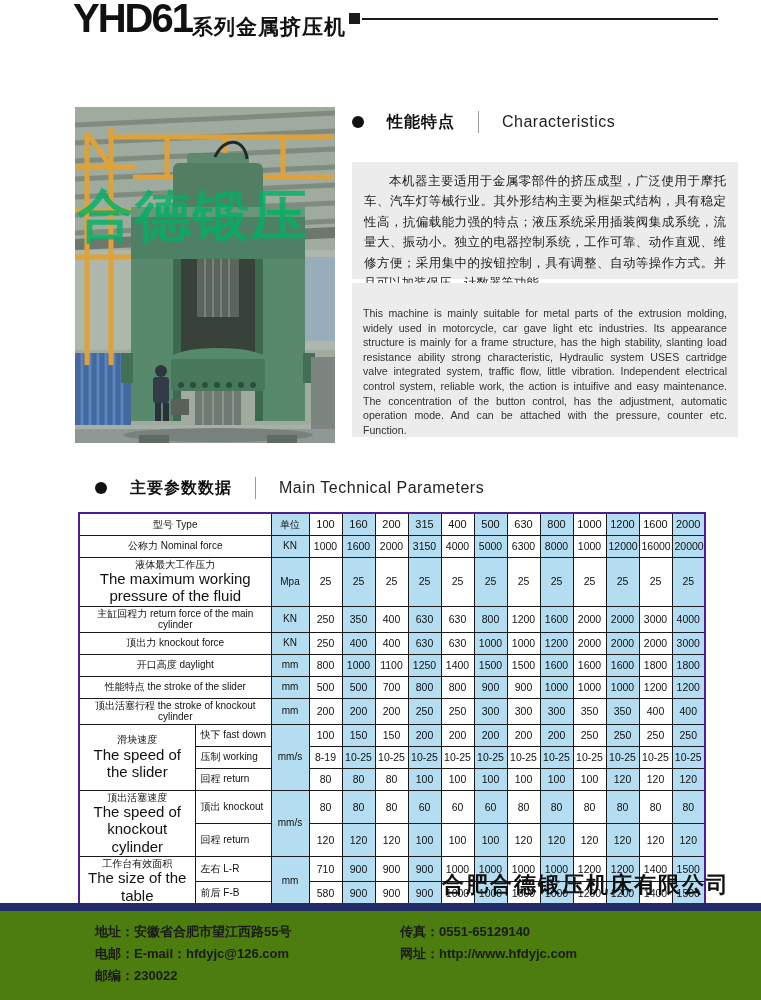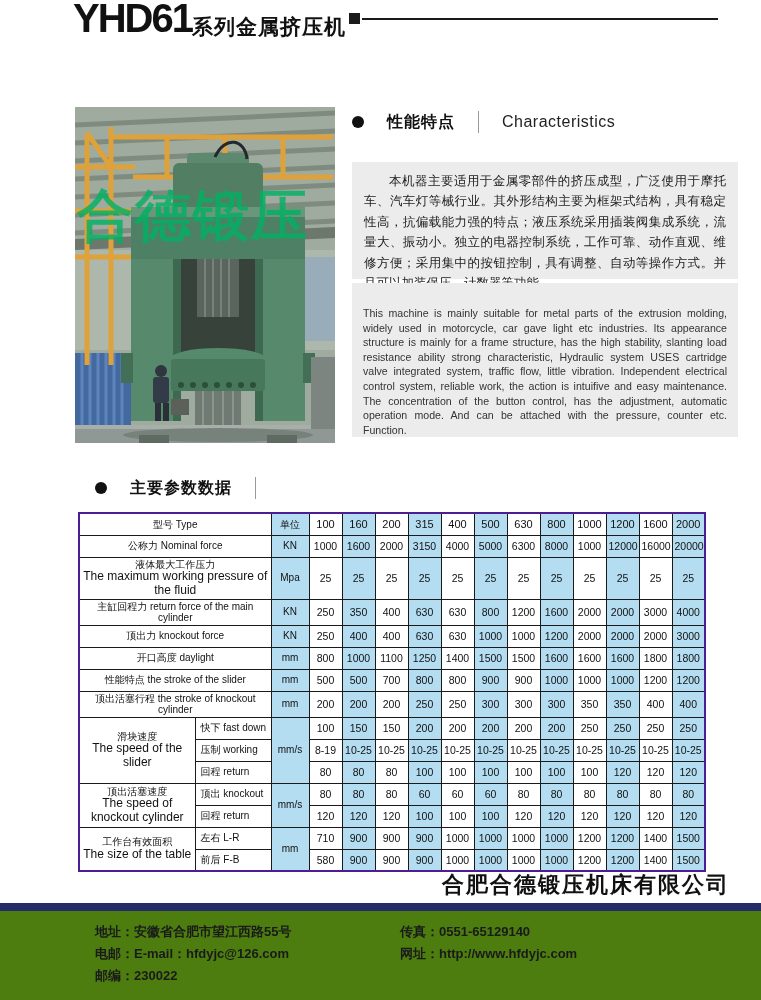--- a/index.html
+++ b/index.html
@@ -35,21 +35,21 @@
   
   .tbl-wrap{position:absolute;left:78px;top:512px;}
   table{border-collapse:collapse;table-layout:fixed;width:626px;border:2px solid #4c1d95;}
   td{border:1px solid #1a1a1a;text-align:center;padding:1px 2px;font-size:10.5px;
      line-height:1.15;box-sizing:border-box;color:#111;}
   tr{height:22px;}
   tr.tall{height:31px;}
   td.blue{background:#b4ddf1;}
   td.hdr{font-size:11px;}
   td.lbl{font-size:10px;}
-  td.lbl .sm{font-size:12px;}
+  td.lbl .sm{font-size:15px;}
   td.sub{text-align:left;padding-left:5px;font-size:10px;margin-top:11px;}
   td.unit{font-size:10px;}
 
   
   .company{position:absolute;right:31px;top:870px;font-size:22px;font-weight:bold;letter-spacing:2px;}
   .navy-bar{position:absolute;left:0;top:903px;width:761px;height:8px;background:#222c68;}
   .footer{position:absolute;left:0;top:911px;width:761px;height:89px;background:#4d7c0f;}
   .f-col{position:absolute;top:10px;font-size:13px;font-weight:bold;line-height:22px;color:#1a1a1a;}
   .f-col.left{left:95px;}
   .f-col.right{left:400px;}
@@ -147,20 +147,21 @@
     <span class="sect-div"></span>
     <span class="sect-en">Characteristics</span>
   </div>
   <div class="para-zh">本机器主要适用于金属零部件的挤压成型，广泛使用于摩托车、汽车灯等械行业。其外形结构主要为框架式结构，具有稳定性高，抗偏载能力强的特点；液压系统采用插装阀集成系统，流量大、振动小。独立的电器控制系统，工作可靠、动作直观、维修方便；采用集中的按钮控制，具有调整、自动等操作方式。并且可以加装保压、计数器等功能。</div>
   <div class="para-en">This machine is mainly suitable for metal parts of the extrusion molding, widely used in motorcycle, car gave light etc industries. Its appearance structure is mainly for a frame structure, has the high stability, slanting load resistance ability strong characteristic, Hydraulic system USES cartridge valve integrated system, traffic flow, little vibration. Independent electrical control system, reliable work, the action is intuifive and easy maintenance. The concentration of the button control, has the adjustment, automatic operation mode. And can be attached with the pressure, counter etc. Function.</div>
 
   <div class="sect" style="left:95px;top:477px;">
     <span class="bullet"></span>
     <span class="sect-zh">主要参数数据</span>
     <span class="sect-div"></span>
+    <span class="sect-en">Main Technical Parameters</span>
   </div>
 
   <div class="tbl-wrap">
     <table>
       <colgroup>
         <col style="width:116px">
           <col style="width:76px">
           <col style="width:38px">
         <col style="width:33px">
           <col style="width:33px">

